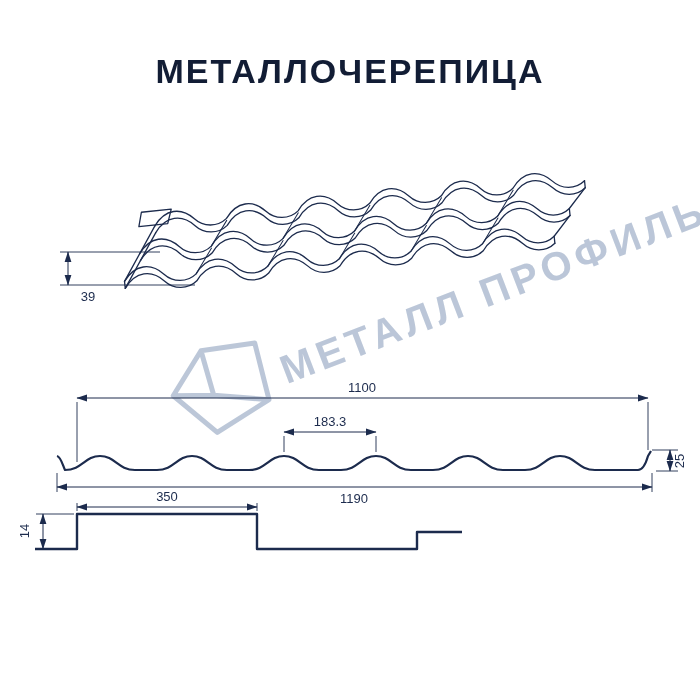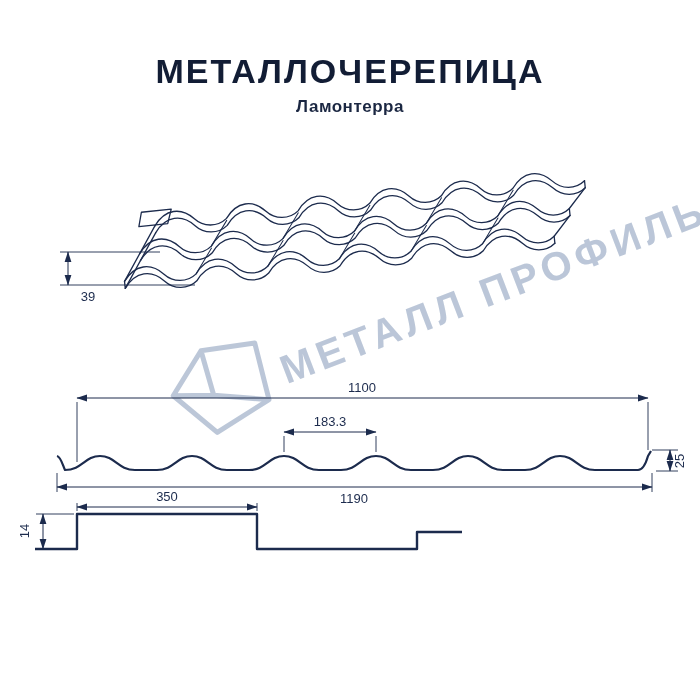--- a/index.html
+++ b/index.html
@@ -22,21 +22,20 @@
     fill:#b8c4d6;letter-spacing:5px;
   }
   .ln{stroke:#1c2b4d;fill:none;}
 </style>
 </head>
 <body>
 
 <div class="canvas">
 
   <div class="title">МЕТАЛЛОЧЕРЕПИЦА</div>
-  <div class="subtitle">Ламонтерра</div>
 
   <svg width="700" height="700" viewBox="0 0 700 700">
     <defs>
       <marker id="aE" viewBox="0 0 10 8" markerWidth="11" markerHeight="9" refX="9.5" refY="4" orient="auto" markerUnits="userSpaceOnUse">
         <path d="M0,0.8 L10,4 L0,7.2 Z" fill="#1c2b4d"></path>
       </marker>
       <marker id="aS" viewBox="0 0 10 8" markerWidth="11" markerHeight="9" refX="0.5" refY="4" orient="auto" markerUnits="userSpaceOnUse">
         <path d="M10,0.8 L0,4 L10,7.2 Z" fill="#1c2b4d"></path>
       </marker>
     </defs>

